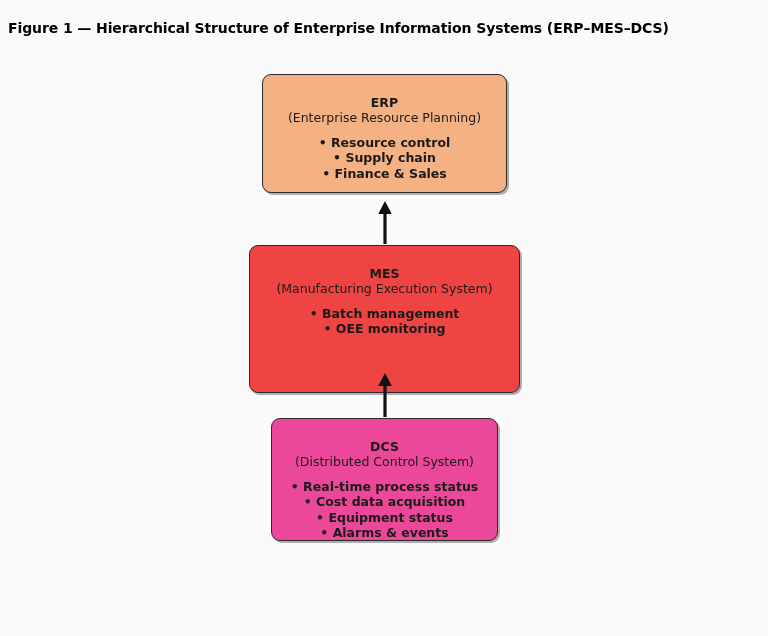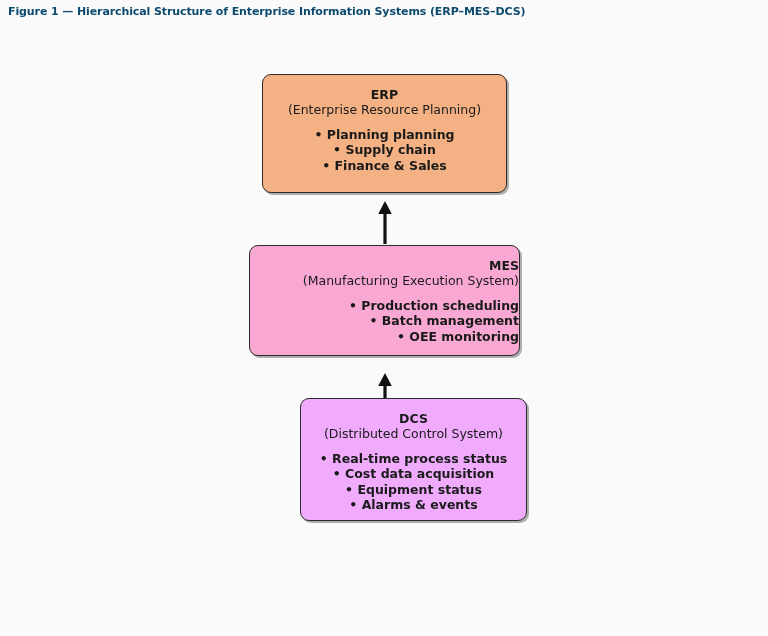--- a/index.html
+++ b/index.html
@@ -11,38 +11,38 @@
     height: 636px;
     background: #fafafa;
     font-family: "DejaVu Sans", "Liberation Sans", sans-serif;
     position: relative;
     overflow: hidden;
   }
 
   #figure-title {
     position: absolute;
     left: 8px;
-    top: 5px;
-    font-size: 11px;
+    top: 20px;
+    font-size: 14px;
     font-weight: bold;
-    color: #0c4a6e;
+    color: #000000;
     letter-spacing: -0.1px;
     white-space: nowrap;
   }
 
   .node {
     position: absolute;
     box-sizing: border-box;
     border: 1.6px solid #2b2b2b;
     border-radius: 9px;
     text-align: center;
     color: #1a1a1a;
     font-weight: bold;
     box-shadow: 2px 2px 0 rgba(0,0,0,0.30);
-    padding-top: 12px;
+    padding-top: 20px;
     overflow: hidden;
   }
 
   .node-title {
     font-size: 12.5px;
     line-height: 15px;
     font-weight: bold;
   }
   .node-subtitle {
     font-size: 12.5px;
@@ -63,31 +63,29 @@
     left: 262px;
     top: 74px;
     width: 245px;
     height: 119px;
     background: #f4b183;
   }
   #node-mes {
     left: 249px;
     top: 245px;
     width: 271px;
-    height: 111px;
-    background: #f9a8d4;
-    text-align: right;
+    height: 148px;
+    background: #ef4444;
   }
   #node-dcs {
     left: 271px;
-    top: 398px;
+    top: 418px;
     width: 227px;
     height: 123px;
-    background: #f0abfc;
-    margin-left: 29px;
+    background: #ec4899;
   }
 
   .arrow {
     position: absolute;
     left: 373px;
     width: 24px;
   }
   #arrow-mes-to-erp {
     top: 200px;
     height: 44px;
@@ -104,38 +102,37 @@
 </style>
 </head>
 <body>
 
 <div id="figure-title">Figure 1 — Hierarchical Structure of Enterprise Information Systems (ERP–MES–DCS)</div>
 
 <div class="node" id="node-erp">
   <div class="node-title">ERP</div>
   <div class="node-subtitle">(Enterprise Resource Planning)</div>
   <div class="node-bullets">
-    <div class="bullet-line">• Planning planning</div>
+    <div class="bullet-line">• Resource control</div>
     <div class="bullet-line">• Supply chain</div>
     <div class="bullet-line">• Finance &amp; Sales</div>
   </div>
 </div>
 
 <div class="arrow" id="arrow-mes-to-erp">
   <svg viewBox="0 0 24 44" preserveAspectRatio="none" aria-hidden="true">
     <line x1="12" y1="44" x2="12" y2="11" stroke="#111111" stroke-width="3.2"></line>
     <polygon points="12,1 5.2,14 18.8,14" fill="#111111"></polygon>
   </svg>
 </div>
 
 <div class="node" id="node-mes">
   <div class="node-title">MES</div>
   <div class="node-subtitle">(Manufacturing Execution System)</div>
   <div class="node-bullets">
-    <div class="bullet-line">• Production scheduling</div>
     <div class="bullet-line">• Batch management</div>
     <div class="bullet-line">• OEE monitoring</div>
   </div>
 </div>
 
 <div class="arrow" id="arrow-dcs-to-mes">
   <svg viewBox="0 0 24 45" preserveAspectRatio="none" aria-hidden="true">
     <line x1="12" y1="45" x2="12" y2="11" stroke="#111111" stroke-width="3.2"></line>
     <polygon points="12,1 5.2,14 18.8,14" fill="#111111"></polygon>
   </svg>

